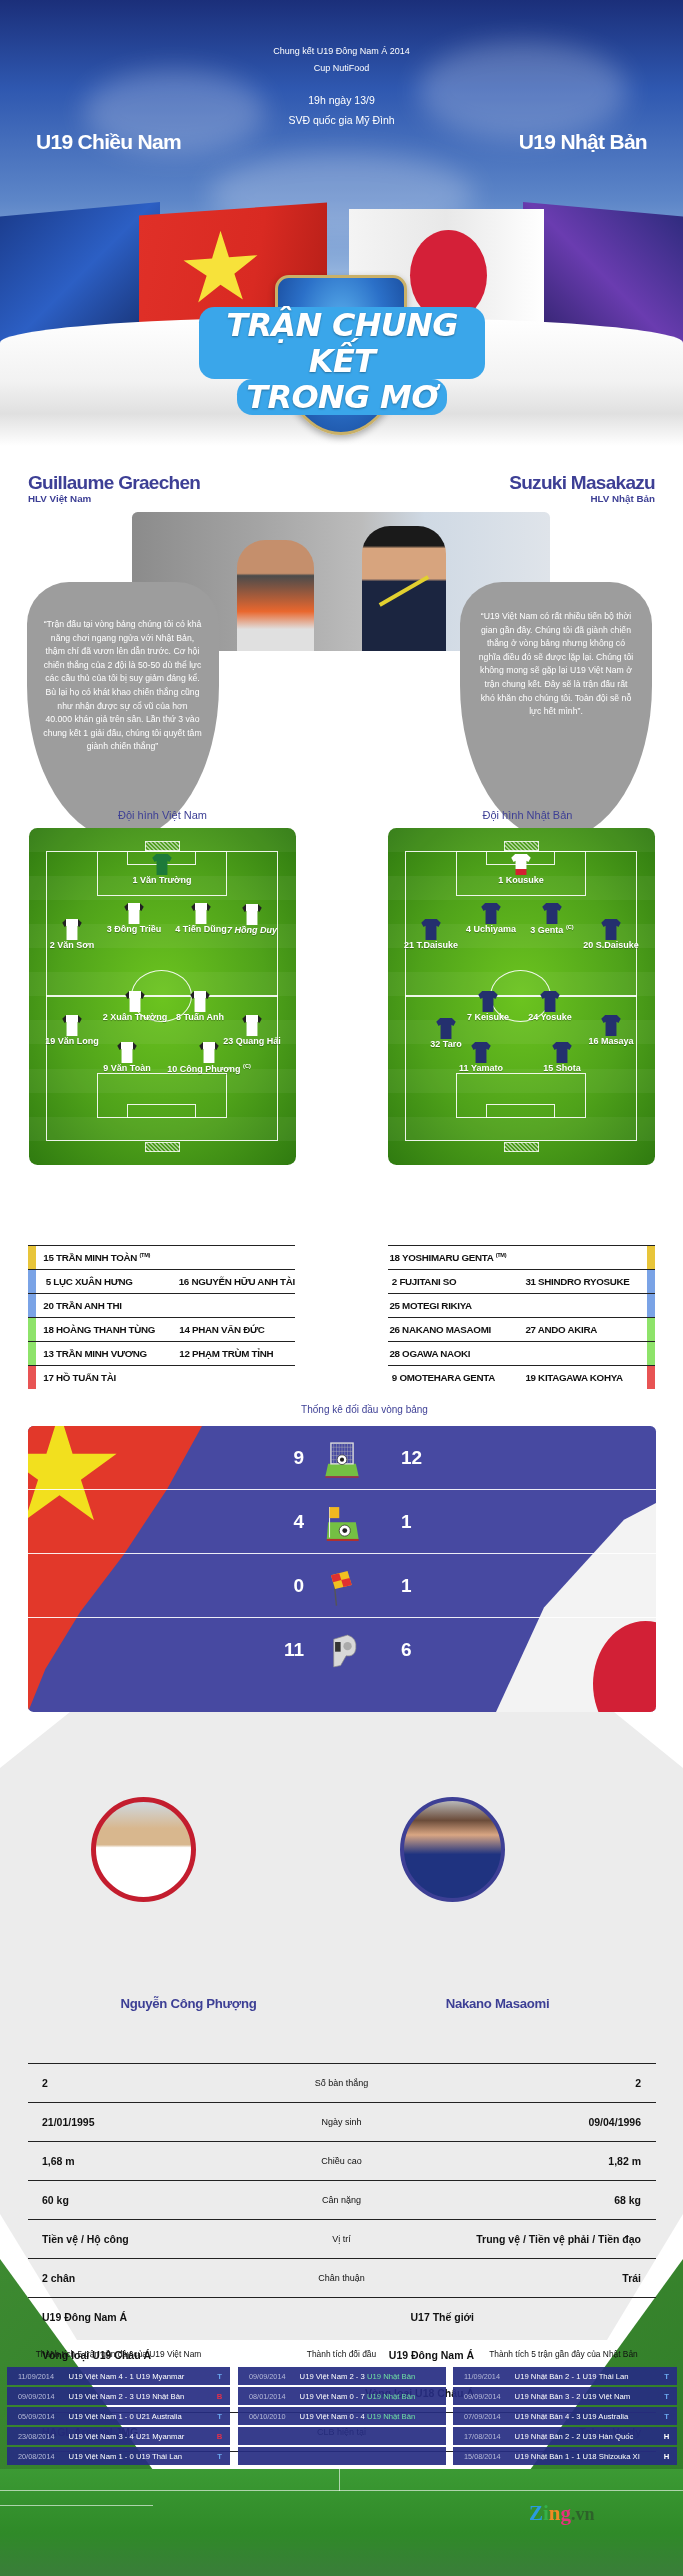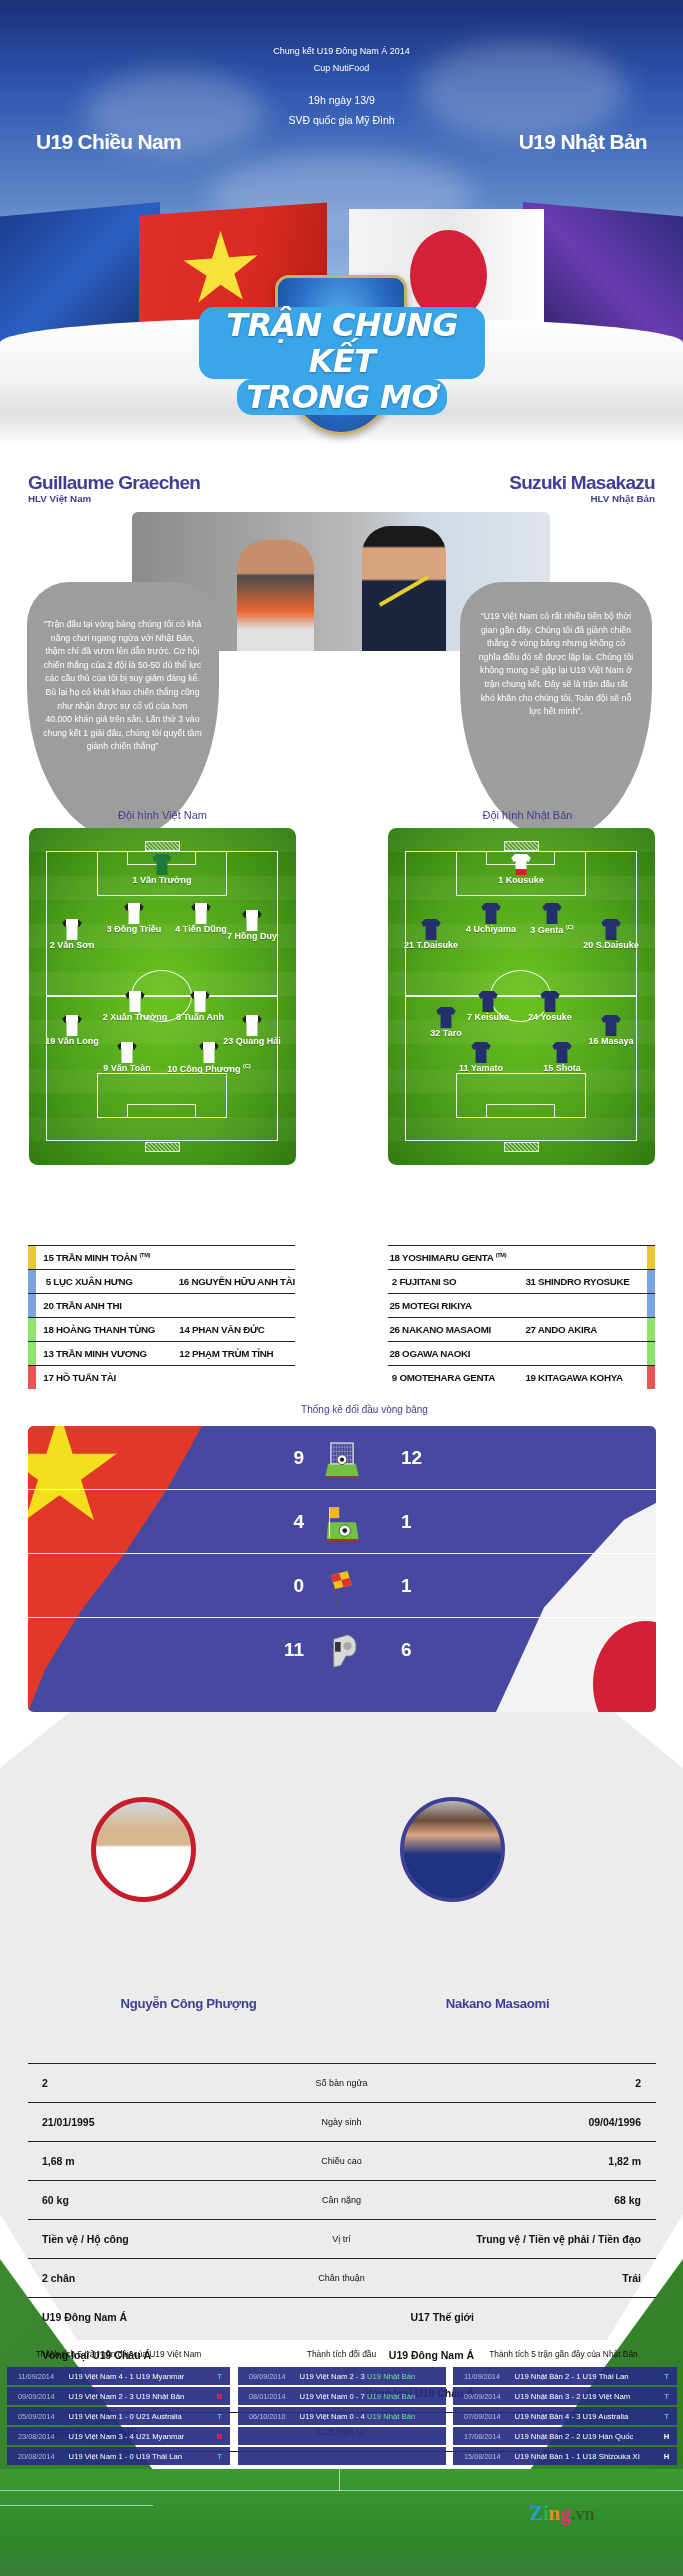--- a/index.html
+++ b/index.html
@@ -207,21 +207,21 @@
       <div class="pname"><span>3 Đông Triều</span></div>
     </div>
     <div class="player" style="left: 172px; top: 75px;">
       <div class="shirt shirt-vn"></div>
       <div class="pname"><span>4 Tiến Dũng</span></div>
     </div>
     <div class="player" style="left: 43px; top: 91px;">
       <div class="shirt shirt-vn"></div>
       <div class="pname"><span>2 Văn Sơn</span></div>
     </div>
-    <div class="player" style="left: 223px; top: 82px;">
+    <div class="player" style="left: 223px; top: 76px; font-style: italic;">
       <div class="shirt shirt-vn"></div>
       <div class="pname"><span>7 Hồng Duy</span></div>
     </div>
     <div class="player" style="left: 106px; top: 163px;">
       <div class="shirt shirt-vn"></div>
       <div class="pname"><span>2 Xuân Trường</span></div>
     </div>
     <div class="player" style="left: 171px; top: 163px;">
       <div class="shirt shirt-vn"></div>
       <div class="pname"><span>8 Tuấn Anh</span></div>
@@ -281,21 +281,21 @@
       <div class="pname"><span>20 S.Daisuke</span></div>
     </div>
     <div class="player" style="left: 100px; top: 163px;">
       <div class="shirt shirt-jp"></div>
       <div class="pname"><span>7 Keisuke</span></div>
     </div>
     <div class="player" style="left: 162px; top: 163px;">
       <div class="shirt shirt-jp"></div>
       <div class="pname"><span>24 Yosuke</span></div>
     </div>
-    <div class="player" style="left: 43px; top: 179px; padding-left: 30px;">
+    <div class="player" style="left: 43px; top: 190px; padding-left: 30px;">
       <div class="shirt shirt-jp"></div>
       <div class="pname"><span>32 Taro</span></div>
     </div>
     <div class="player" style="left: 223px; top: 187px;">
       <div class="shirt shirt-jp"></div>
       <div class="pname"><span>16 Masaya</span></div>
     </div>
     <div class="player" style="left: 93px; top: 214px;">
       <div class="shirt shirt-jp"></div>
       <div class="pname"><span>11 Yamato</span></div>
@@ -440,21 +440,21 @@
   </div>
 <div class="pl-name" style="left:84px;">Nguyễn Công Phượng</div>
 <div class="pl-name" style="left:393px;">Nakano Masaomi</div>
 
 <div class="cmp-table" id="cmp-table">
     <div class="cmp-row">
       <div class="lv cell">
         <div class="line">2</div>
       </div>
       <div class="mid cell">
-        <div>Số bàn ngửa</div>
+        <div>Số bàn thắng</div>
       </div>
       <div class="rv cell">
         <div class="line">2</div>
       </div>
     </div>
     <div class="cmp-row">
       <div class="lv cell">
         <div class="line">21/01/1995</div>
       </div>
       <div class="mid cell">

